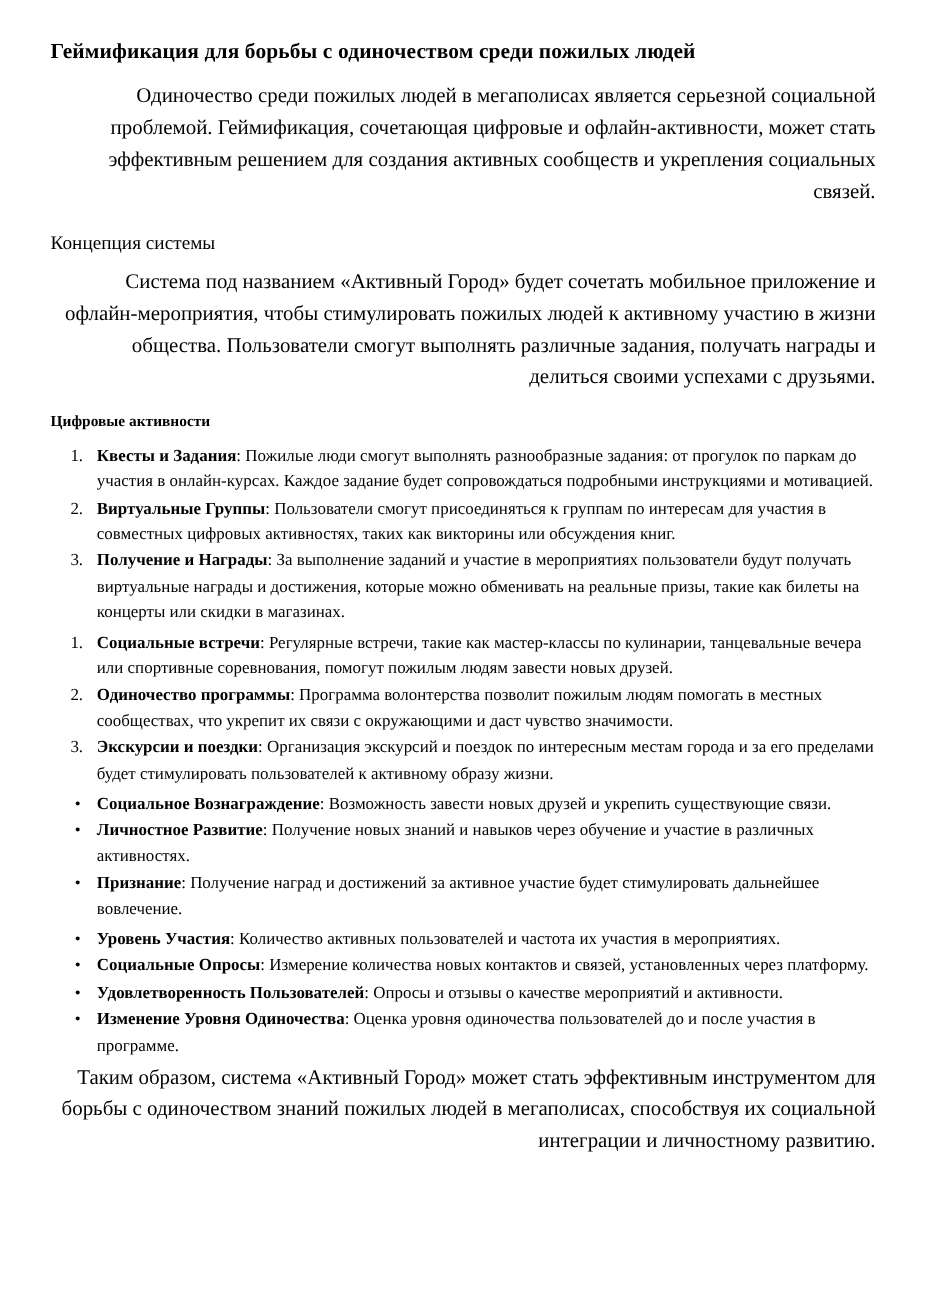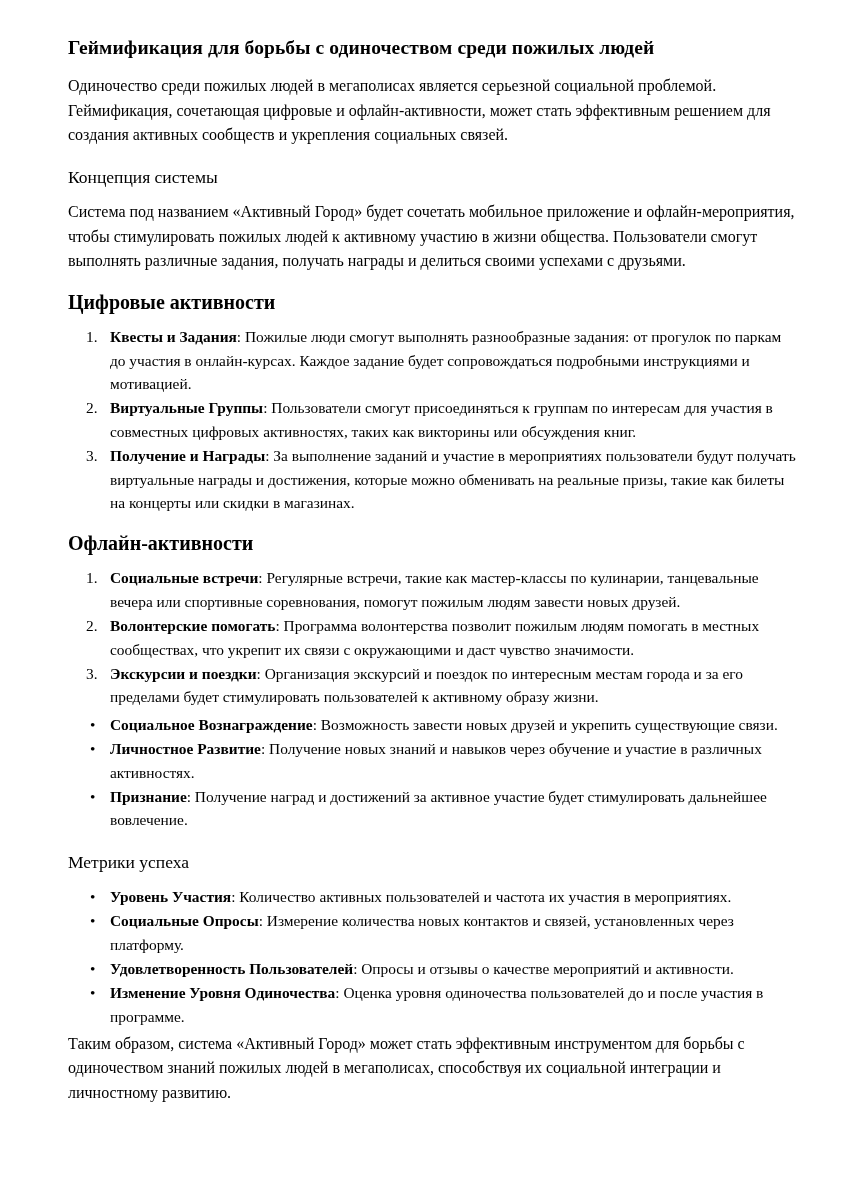--- a/index.html
+++ b/index.html
@@ -12,51 +12,51 @@
     width: 846px;
     min-height: 1179px;
     font-family: "Liberation Serif", "DejaVu Serif", serif;
     color: #000000;
     -webkit-font-smoothing: antialiased;
   }
   .page {
     box-sizing: border-box;
     width: 846px;
     min-height: 1179px;
-    padding: 28px 50px 30px 68px;
+    padding: 28px 50px 30px 46px;
     background: #ffffff;
   }
 
   h1.doc-title {
     font-size: 19.5px;
     font-weight: bold;
     line-height: 1.25;
     margin: 8px 0 14px 0;
     letter-spacing: 0.1px;
   }
 
   h2.section-heading {
     font-size: 17.5px;
     font-weight: normal;
     line-height: 1.25;
     margin: 20px 0 11px 0;
   }
 
   h3.sub-heading {
-    font-size: 20px;
+    font-size: 14px;
     font-weight: bold;
     line-height: 1.25;
     margin: 17px 0 10px 0;
   }
 
   p.body-text {
-    font-size: 16px;
+    font-size: 19px;
     line-height: 1.52;
     margin: 0 0 11px 0;
-    text-align: left;
+    text-align: right;
   }
 
   ol.num-list, ul.bullet-list {
     margin: 0 0 4px 0;
     padding: 0;
     list-style: none;
   }
 
   ol.num-list > li, ul.bullet-list > li {
     position: relative;
@@ -116,28 +116,27 @@
       </li>
       <li>
         <span class="marker">2.</span><span class="item-term">Виртуальные Группы</span><span>: Пользователи смогут присоединяться к группам по интересам для участия в совместных цифровых активностях, таких как викторины или обсуждения книг.</span>
       </li>
       <li>
         <span class="marker">3.</span><span class="item-term">Получение и Награды</span><span>: За выполнение заданий и участие в мероприятиях пользователи будут получать виртуальные награды и достижения, которые можно обменивать на реальные призы, такие как билеты на концерты или скидки в магазинах.</span>
       </li>
     </ol>
   </div>
 
-  <h3 class="sub-heading">Офлайн-активности</h3>
   <div class="list-block">
     <ol class="num-list">
       <li>
         <span class="marker">1.</span><span class="item-term">Социальные встречи</span><span>: Регулярные встречи, такие как мастер-классы по кулинарии, танцевальные вечера или спортивные соревнования, помогут пожилым людям завести новых друзей.</span>
       </li>
       <li>
-        <span class="marker">2.</span><span class="item-term">Волонтерские помогать</span><span>: Программа волонтерства позволит пожилым людям помогать в местных сообществах, что укрепит их связи с окружающими и даст чувство значимости.</span>
+        <span class="marker">2.</span><span class="item-term">Одиночество программы</span><span>: Программа волонтерства позволит пожилым людям помогать в местных сообществах, что укрепит их связи с окружающими и даст чувство значимости.</span>
       </li>
       <li>
         <span class="marker">3.</span><span class="item-term">Экскурсии и поездки</span><span>: Организация экскурсий и поездок по интересным местам города и за его пределами будет стимулировать пользователей к активному образу жизни.</span>
       </li>
     </ol>
   </div>
 
   <div class="list-block">
     <ul class="bullet-list">
       <li>
@@ -145,21 +144,20 @@
       </li>
       <li>
         <span class="marker">•</span><span class="item-term">Личностное Развитие</span><span>: Получение новых знаний и навыков через обучение и участие в различных активностях.</span>
       </li>
       <li>
         <span class="marker">•</span><span class="item-term">Признание</span><span>: Получение наград и достижений за активное участие будет стимулировать дальнейшее вовлечение.</span>
       </li>
     </ul>
   </div>
 
-  <h2 class="section-heading">Метрики успеха</h2>
   <div class="list-block">
     <ul class="bullet-list">
       <li>
         <span class="marker">•</span><span class="item-term">Уровень Участия</span><span>: Количество активных пользователей и частота их участия в мероприятиях.</span>
       </li>
       <li>
         <span class="marker">•</span><span class="item-term">Социальные Опросы</span><span>: Измерение количества новых контактов и связей, установленных через платформу.</span>
       </li>
       <li>
         <span class="marker">•</span><span class="item-term">Удовлетворенность Пользователей</span><span>: Опросы и отзывы о качестве мероприятий и активности.</span>

